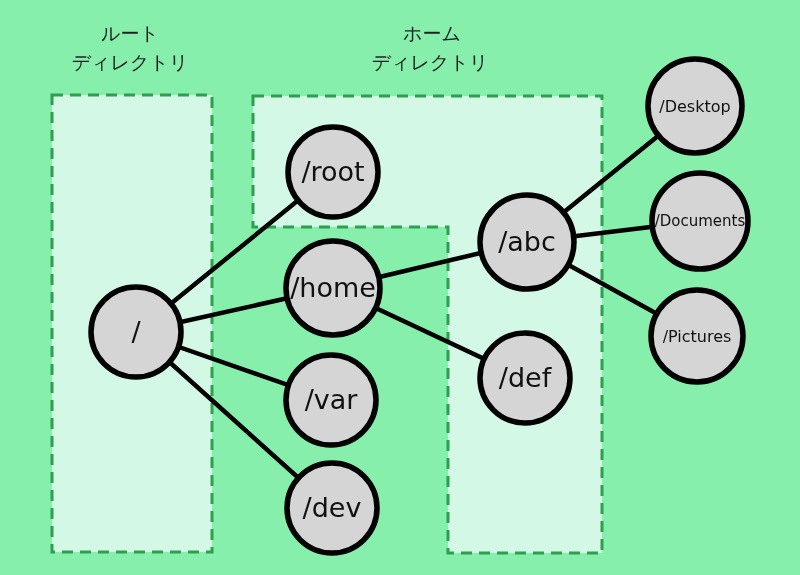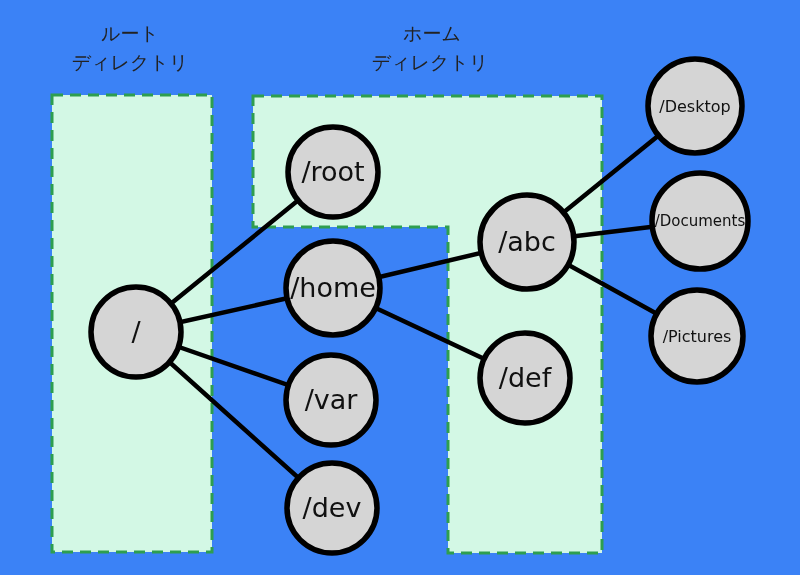--- a/index.html
+++ b/index.html
@@ -7,21 +7,21 @@
     padding: 0;
     background: #ffffff;
     width: 800px;
     height: 575px;
     overflow: hidden;
   }
   .canvas {
     position: relative;
     width: 800px;
     height: 575px;
-    background: #3b82f6;
+    background: #86efac;
   }
   svg {
     display: block;
   }
   svg text {
     font-family: "DejaVu Sans", "Liberation Sans", sans-serif;
     fill: #1a1a1a;
   }
   .region {
     fill: var(--region-fill, #d3f8e5);

